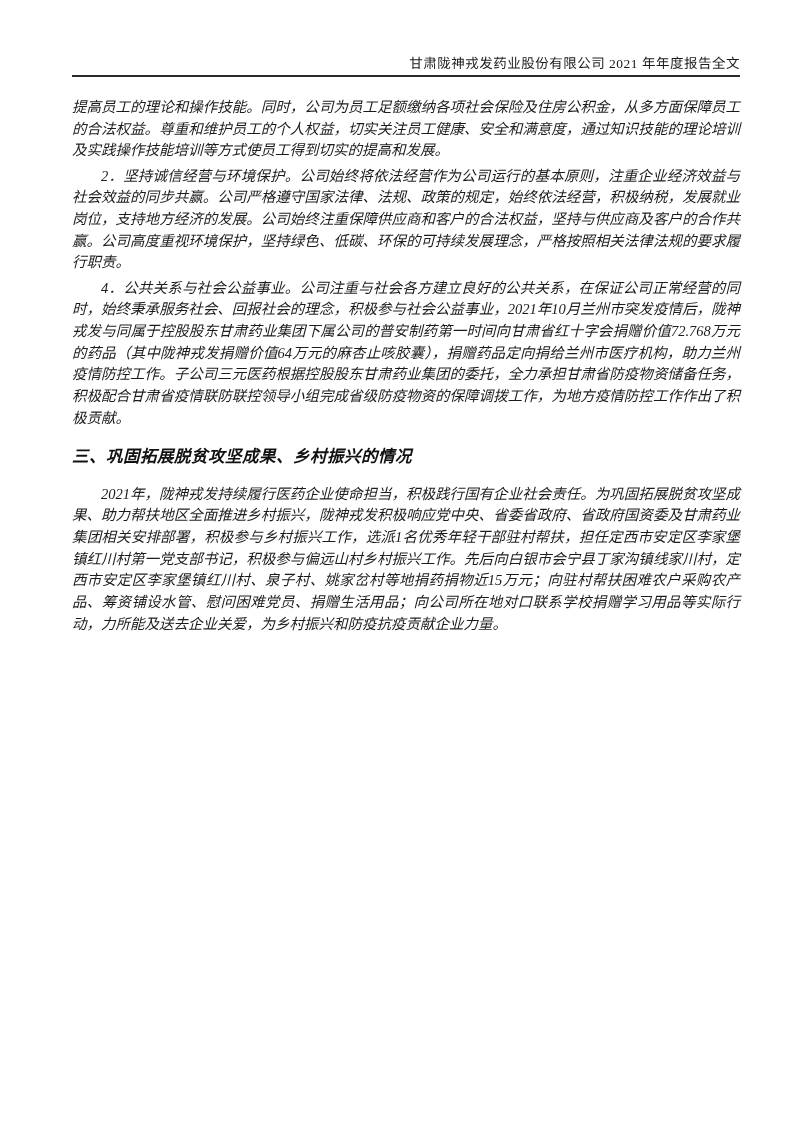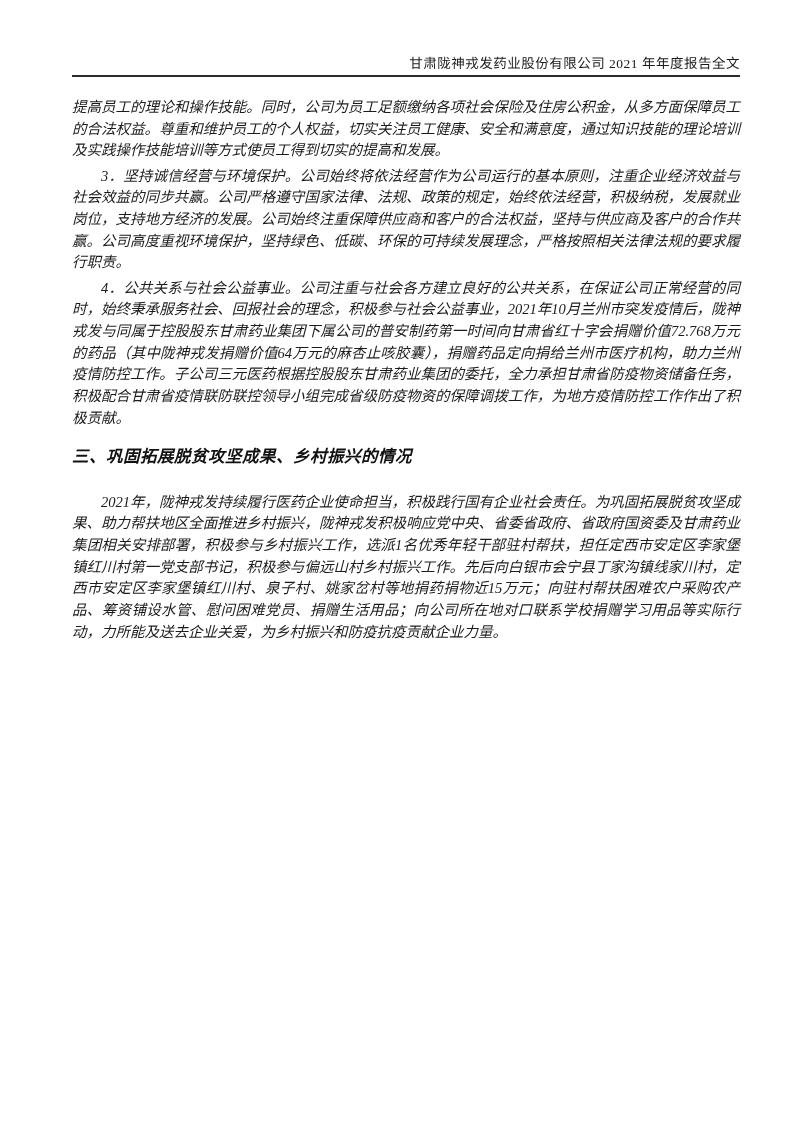--- a/index.html
+++ b/index.html
@@ -45,21 +45,21 @@
     font-size: 14.5px;
     line-height: 21.7px;
     text-align: justify;
     text-justify: inter-ideograph;
     color: #1b1b1b;
   }
   p.para.indent {
     text-indent: 2em;
   }
   h2.section-heading {
-    margin: 14px 0 23px 0;
+    margin: 14px 0 15px 0;
     font-size: 16.5px;
     line-height: 25px;
     font-weight: bold;
     color: #111111;
     font-family: "Liberation Sans", "DejaVu Sans", sans-serif;
     letter-spacing: 0.5px;
   }
   .page-number {
     position: absolute;
     top: 1040px;
@@ -78,21 +78,21 @@
 
     <header>
       <div class="header-title">甘肃陇神戎发药业股份有限公司 2021 年年度报告全文</div>
       <div class="header-rule"></div>
     </header>
 
     <main class="body-text">
 
       <p class="para">提高员工的理论和操作技能。同时，公司为员工足额缴纳各项社会保险及住房公积金，从多方面保障员工的合法权益。尊重和维护员工的个人权益，切实关注员工健康、安全和满意度，通过知识技能的理论培训及实践操作技能培训等方式使员工得到切实的提高和发展。</p>
 
-      <p class="para indent">3．坚持诚信经营与环境保护。公司始终将依法经营作为公司运行的基本原则，注重企业经济效益与社会效益的同步共赢。公司严格遵守国家法律、法规、政策的规定，始终依法经营，积极纳税，发展就业岗位，支持地方经济的发展。公司始终注重保障供应商和客户的合法权益，坚持与供应商及客户的合作共赢。公司高度重视环境保护，坚持绿色、低碳、环保的可持续发展理念，严格按照相关法律法规的要求履行职责。</p>
+      <p class="para indent">2．坚持诚信经营与环境保护。公司始终将依法经营作为公司运行的基本原则，注重企业经济效益与社会效益的同步共赢。公司严格遵守国家法律、法规、政策的规定，始终依法经营，积极纳税，发展就业岗位，支持地方经济的发展。公司始终注重保障供应商和客户的合法权益，坚持与供应商及客户的合作共赢。公司高度重视环境保护，坚持绿色、低碳、环保的可持续发展理念，严格按照相关法律法规的要求履行职责。</p>
 
       <p class="para indent">4．公共关系与社会公益事业。公司注重与社会各方建立良好的公共关系，在保证公司正常经营的同时，始终秉承服务社会、回报社会的理念，积极参与社会公益事业，2021年10月兰州市突发疫情后，陇神戎发与同属于控股股东甘肃药业集团下属公司的普安制药第一时间向甘肃省红十字会捐赠价值72.768万元的药品（其中陇神戎发捐赠价值64万元的麻杏止咳胶囊），捐赠药品定向捐给兰州市医疗机构，助力兰州疫情防控工作。子公司三元医药根据控股股东甘肃药业集团的委托，全力承担甘肃省防疫物资储备任务，积极配合甘肃省疫情联防联控领导小组完成省级防疫物资的保障调拨工作，为地方疫情防控工作作出了积极贡献。</p>
 
       <h2 class="section-heading">三、巩固拓展脱贫攻坚成果、乡村振兴的情况</h2>
 
       <p class="para indent">2021年，陇神戎发持续履行医药企业使命担当，积极践行国有企业社会责任。为巩固拓展脱贫攻坚成果、助力帮扶地区全面推进乡村振兴，陇神戎发积极响应党中央、省委省政府、省政府国资委及甘肃药业集团相关安排部署，积极参与乡村振兴工作，选派1名优秀年轻干部驻村帮扶，担任定西市安定区李家堡镇红川村第一党支部书记，积极参与偏远山村乡村振兴工作。先后向白银市会宁县丁家沟镇线家川村，定西市安定区李家堡镇红川村、泉子村、姚家岔村等地捐药捐物近15万元；向驻村帮扶困难农户采购农产品、筹资铺设水管、慰问困难党员、捐赠生活用品；向公司所在地对口联系学校捐赠学习用品等实际行动，力所能及送去企业关爱，为乡村振兴和防疫抗疫贡献企业力量。</p>
 
     </main>
   </div>
 

